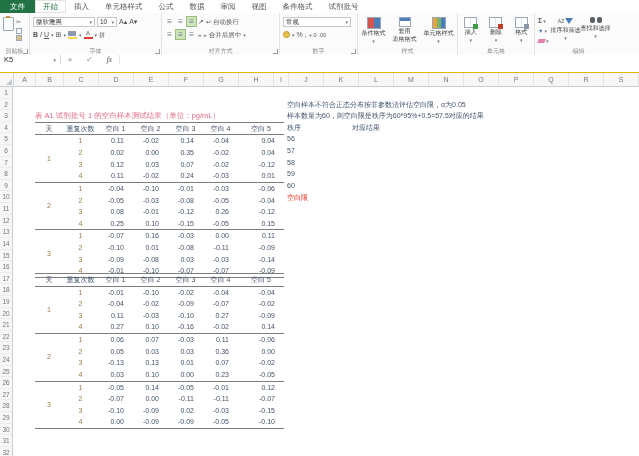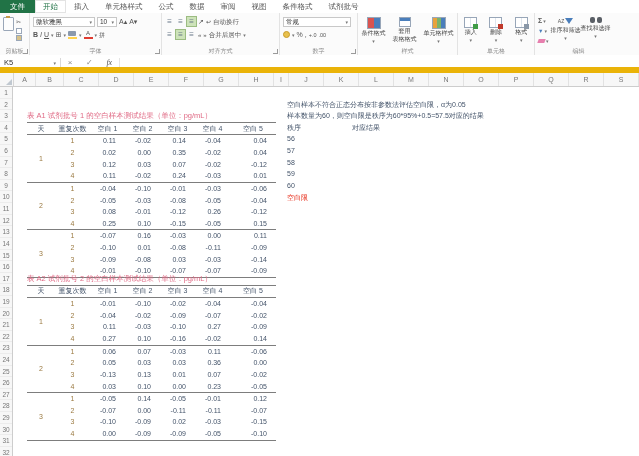--- a/index.html
+++ b/index.html
@@ -44,37 +44,37 @@
   .ico-cells.ins:after{background:#3f9c46;} .ico-cells.del:after{background:#c0392b;} .ico-cells.fmt:after{background:#8a98a8;}
   .funnel{width:0;height:0;border-left:4px solid transparent;border-right:4px solid transparent;border-top:6px solid #4a7ebb;}
   .binoc{width:12px;height:8px;position:relative;}
   .binoc:before,.binoc:after{content:"";position:absolute;top:1px;width:5px;height:6px;background:#5a5f66;border-radius:2px;}
   .binoc:before{left:0;} .binoc:after{right:0;}
   .erase{width:7px;height:4px;background:#e77fae;transform:skewX(-20deg);}
   .minicol{display:flex;flex-direction:column;gap:1px;padding:1px 2px 0 3px;}
   .minirow{display:flex;align-items:center;gap:1px;height:9px;}
 
   
-  .fbar{position:absolute;top:55px;left:0;width:639px;height:18px;background:#fff;border-bottom:6px solid #eab308;display:flex;align-items:flex-end;box-sizing:border-box;}
+  .fbar{position:absolute;top:55px;left:0;width:639px;height:18px;background:#fff;border-bottom:1px solid #eab308;display:flex;align-items:flex-start;box-sizing:border-box;}
   .namebox{width:52px;border-right:1px solid #d9d9d9;display:flex;align-items:center;justify-content:space-between;padding:0 4px;font-size:7.5px;color:#333;}
   .fbtns{width:58px;display:flex;align-items:center;justify-content:space-around;border-right:1px solid #e4e4e4;color:#8a8a8a;font-size:8px;}
   .fxi{font-style:italic;font-family:"Liberation Serif","DejaVu Serif",serif;color:#555;}
   .finput{flex:1;background:#fff;}
 
   
   .colhdr{position:absolute;top:73px;left:0;width:639px;height:14px;background:#f7f7f7;border-bottom:1px solid #cdcdcd;display:flex;box-sizing:border-box;}
   .corner{width:13px;height:13px;border-right:1px solid #d5d5d5;position:relative;flex:none;}
   .corner:after{content:"";position:absolute;right:1px;bottom:1px;border-left:6px solid transparent;border-bottom:6px solid #c0c8d0;}
   .colcell{height:13px;line-height:13px;text-align:center;font-size:7px;color:#777;border-right:1px solid #e2e2e2;box-sizing:border-box;flex:none;}
   .rowhdr{position:absolute;top:87px;left:0;width:13px;bottom:0;background:#f7f7f7;border-right:1px solid #cdcdcd;box-sizing:border-box;}
   .rowcell{height:11.62px;text-align:center;font-size:6.5px;color:#777;border-bottom:1px solid #ececec;box-sizing:border-box;line-height:11.62px;}
 
   
   .canvas{position:absolute;top:87px;left:13px;right:0;bottom:0;background:#fff;overflow:hidden;}
-  .xtable{position:absolute;left:14px;}
+  .xtable{position:absolute;left:22px;}
   .xtitle{height:11.62px;line-height:11.62px;font-size:7.5px;color:#e06a85;white-space:nowrap;}
   table.xt{border-collapse:collapse;table-layout:fixed;width:249px;border-bottom:1px solid #7d7d7d;}
   .xt th{height:11.62px;font-size:7px;font-weight:normal;color:#44546a;border-top:1px solid #7d7d7d;border-bottom:1px solid #7d7d7d;text-align:center;padding:0;}
   .xt td{height:11.62px;font-size:7px;color:#44546a;padding:0;line-height:11.62px;}
   .xt td.num{text-align:right;padding-right:9px;}
   .xt td.rep{text-align:center;color:#9b7a42;}
   .xt td.day{text-align:center;color:#9b7a42;}
   .xt tr.gstart td{border-top:1px solid #7d7d7d;}
   .sp-line{position:absolute;left:274px;height:11.62px;line-height:11.62px;font-size:7px;color:#44546a;white-space:nowrap;}
   .sp-col2{left:339px;}
@@ -475,21 +475,20 @@
               <td class="num">-0.01</td>
               <td class="num">-0.10</td>
               <td class="num">-0.07</td>
               <td class="num">-0.07</td>
               <td class="num">-0.09</td>
             </tr>
           </tbody>
         </table>
       </div>
       <div class="xtable" style="top: 185.92px;">
-        <div class="xtitle">表 A2 试剂批号 2 的空白样本测试结果（单位：pg/mL）</div>
         <table class="xt">
           <colgroup>
             <col style="width: 28px;">
             <col style="width: 35px;">
             <col style="width: 35px;">
             <col style="width: 35px;">
             <col style="width: 35px;">
             <col style="width: 35px;">
             <col style="width: 46px;">
           </colgroup>

